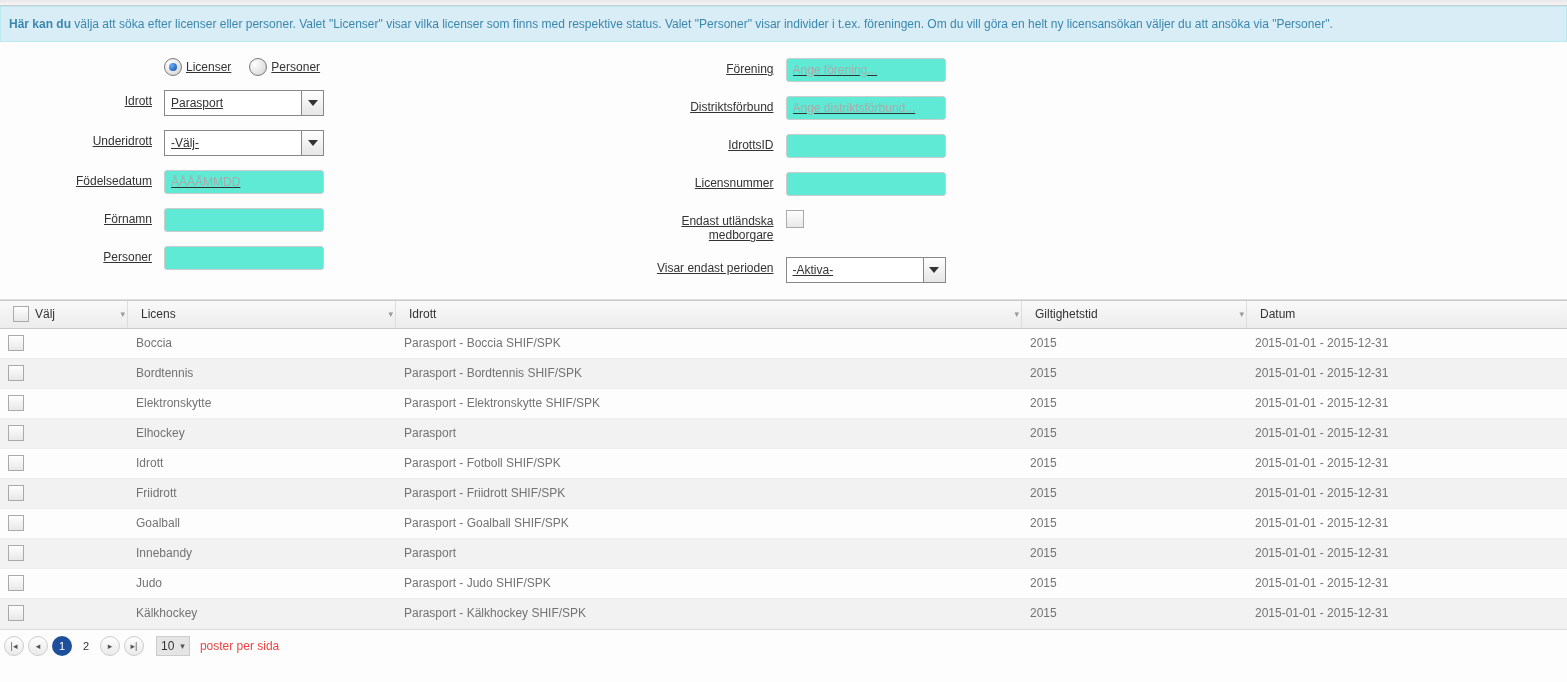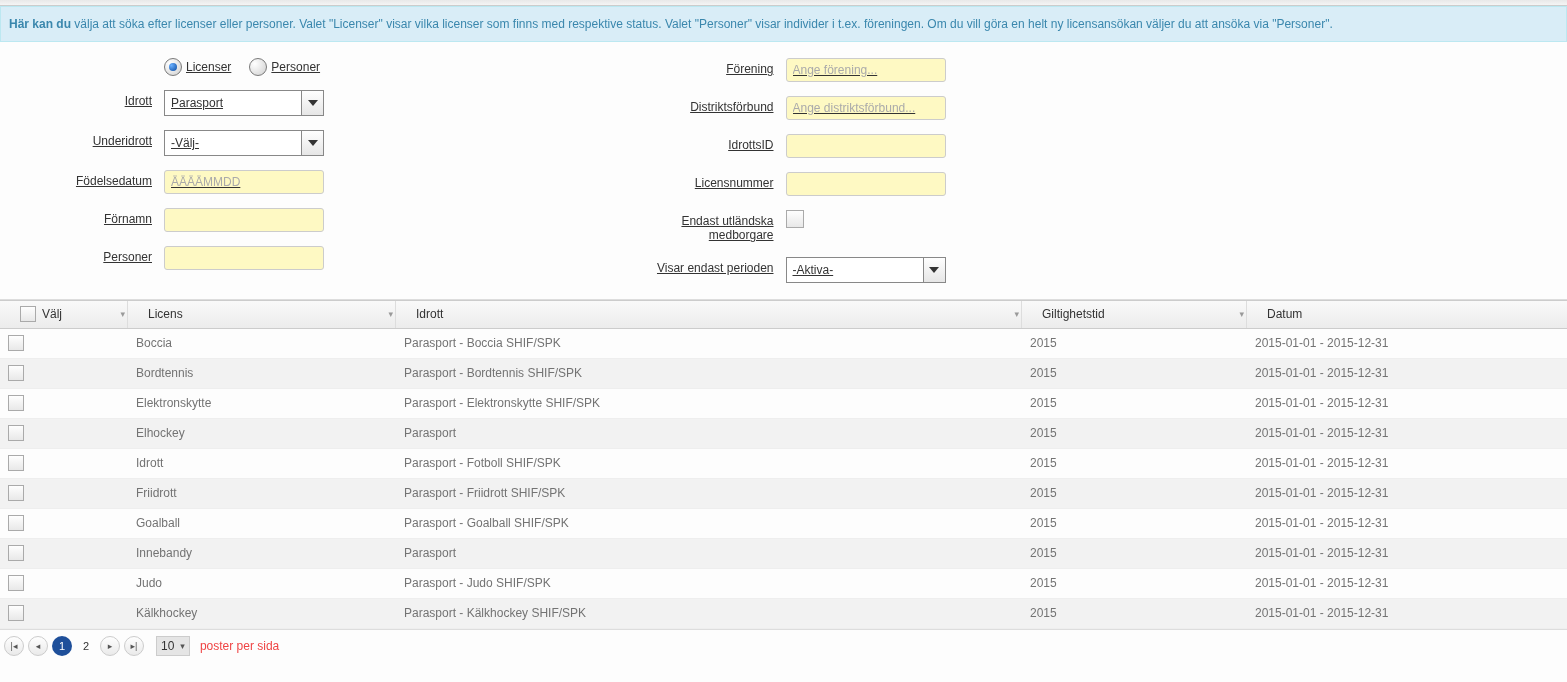--- a/index.html
+++ b/index.html
@@ -50,21 +50,21 @@
   .filter-col-right .fld-label { width: 130px; }
 
   .radio-group { display: flex; align-items: center; gap: 18px; }
   .radio-group label { display: inline-flex; align-items: center; gap: 4px; }
 
   input.txt {
     width: 160px;
     height: 24px;
     border: 1px solid #ccc;
     border-radius: 3px;
-    background: #fef9c3;
+    background: #5eead4;
     padding: 2px 6px;
     font-size: 12px;
     color: #555;
   }
   input.txt::placeholder { color: #aaa; }
 
   .combo {
     position: relative;
     width: 160px;
     height: 26px;
@@ -103,21 +103,21 @@
   .grid-header {
     display: flex;
     background: linear-gradient(to bottom, #f9f9f9, #ececec);
     border-bottom: 1px solid #ccc;
     height: 28px;
     align-items: stretch;
   }
   .ghcell {
     display: flex;
     align-items: center;
-    padding: 0 20px;
+    padding: 0 13px;
     border-right: 1px solid #ddd;
     color: #333;
     position: relative;
   }
   .ghcell .dd {
     position: absolute;
     right: 2px;
     top: 50%;
     transform: translateY(-50%);
     color: #999;

